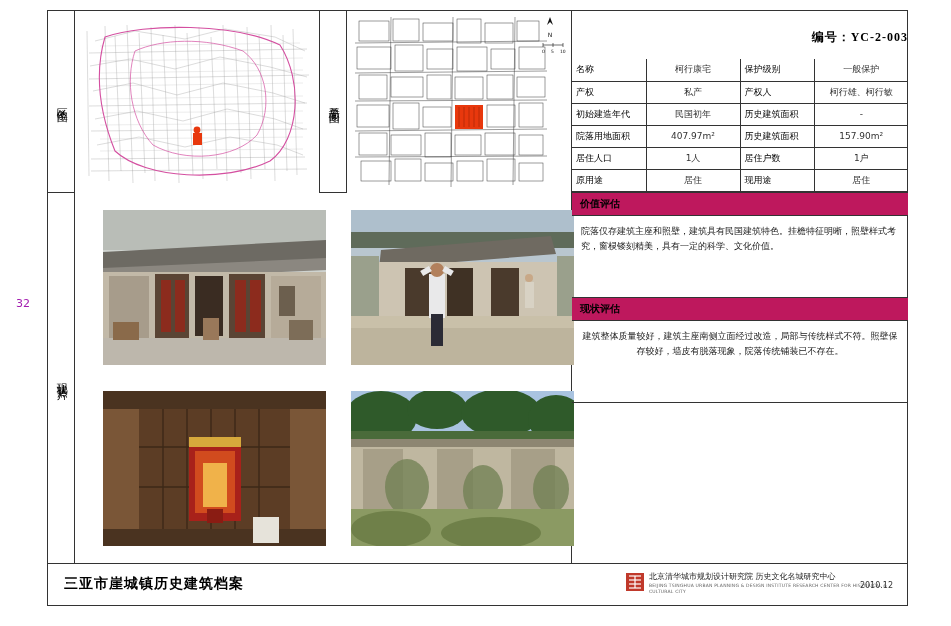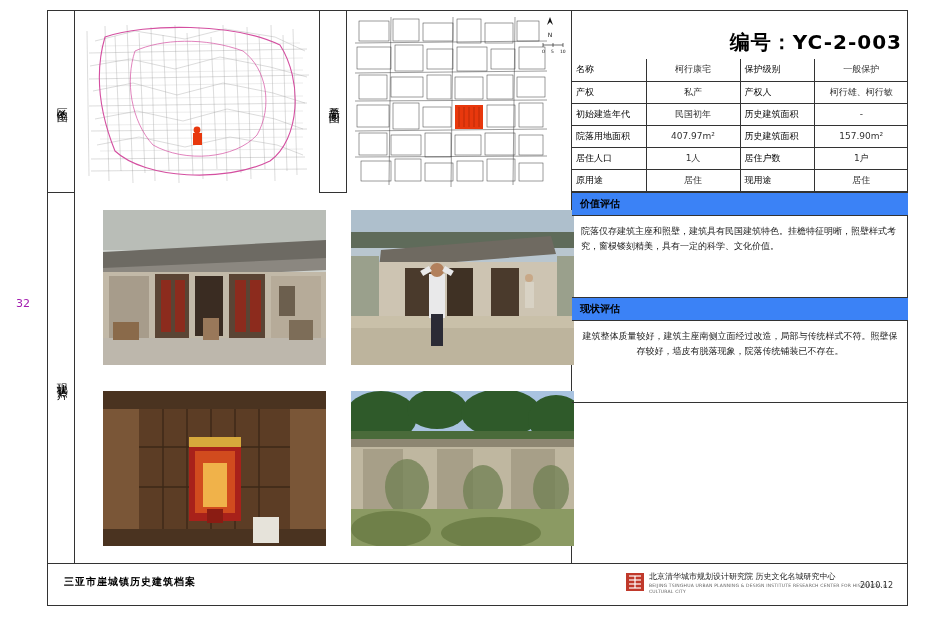--- a/index.html
+++ b/index.html
@@ -13,50 +13,50 @@
   .vlabel{writing-mode:vertical-rl;text-orientation:upright;display:flex;align-items:center;justify-content:center;font-size:11px;letter-spacing:2px;line-height:1.15;}
   .cell-label{position:absolute;box-sizing:border-box;border-right:1px solid #333;}
 
   .lab-quwei{left:0;top:0;width:27px;height:182px;}
   .box-quwei{position:absolute;left:27px;top:0;width:245px;height:182px;border-right:1px solid #333;box-sizing:border-box;overflow:hidden;background:#fff;}
   .lab-zongping{left:272px;top:0;width:27px;height:182px;}
   .box-zongping{position:absolute;left:299px;top:0;width:225px;height:182px;border-right:1px solid #333;box-sizing:border-box;overflow:hidden;background:#fff;}
 
   
   .idarea{position:absolute;left:524px;top:0;width:336px;height:182px;box-sizing:border-box;}
-  .idno{position:absolute;right:6px;top:18px;font-size:20px;font-weight:bold;letter-spacing:1px;}
+  .idno{position:absolute;right:0;top:18px;font-size:12px;font-weight:bold;letter-spacing:1px;font-family:Liberation Serif, serif;}
   table.info{position:absolute;left:0;top:48px;width:336px;border-collapse:collapse;table-layout:fixed;}
   table.info td{border:1px solid #333;border-left:none;border-top:1px solid #333;font-size:9px;height:22px;padding:1px 4px;vertical-align:middle;box-sizing:border-box;}
   table.info tr td:last-child{border-right:none;}
   table.info td.k{width:74px;}
   table.info td.v{width:94px;text-align:center;color:#333;}
   table.info td.k2{width:74px;}
   table.info td.v2{width:94px;text-align:center;color:#333;}
   table.info tr:first-child td{border-top:none;}
 
   
   .lab-photos{position:absolute;left:0;top:182px;width:27px;height:370px;border-right:1px solid #333;box-sizing:border-box;}
   .photoarea{position:absolute;left:27px;top:182px;width:497px;height:370px;border-right:1px solid #333;box-sizing:border-box;}
   .ph{position:absolute;overflow:hidden;}
   .ph1{left:28px;top:17px;width:223px;height:155px;}
   .ph2{left:276px;top:17px;width:223px;height:155px;}
   .ph3{left:28px;top:198px;width:223px;height:155px;}
   .ph4{left:276px;top:198px;width:223px;height:155px;}
 
   
   .evalcol{position:absolute;left:524px;top:182px;width:336px;height:370px;box-sizing:border-box;}
-  .ehead{box-sizing:border-box;border-bottom:1px solid #333;background:#3b82f6;font-size:10px;padding:4px 8px;font-weight:bold;}
+  .ehead{box-sizing:border-box;border-bottom:1px solid #333;background:#be185d;font-size:10px;padding:4px 8px;font-weight:bold;}
   .ebody{box-sizing:border-box;border-bottom:1px solid #333;font-size:9px;line-height:1.65;padding:8px 9px;color:#222;}
   .sec1 .ebody{height:82px;}
   .sec2 .ebody{height:82px;text-align:center;}
   .sec3 .ebody{height:84px;}
 
   
   .footer{position:absolute;left:0;top:552px;width:100%;height:43px;border-top:1px solid #333;box-sizing:border-box;}
-  .ftitle{position:absolute;left:16px;top:11px;font-size:10px;font-weight:bold;letter-spacing:1px;}
+  .ftitle{position:absolute;left:16px;top:11px;font-size:14px;font-weight:bold;letter-spacing:1px;}
   .flogo{position:absolute;left:578px;top:9px;width:18px;height:18px;}
   .finst{position:absolute;left:601px;top:8px;font-size:8px;line-height:1.35;color:#222;}
   .finst .en{font-size:4.5px;color:#666;letter-spacing:.2px;}
   .fdate{position:absolute;right:14px;top:17px;font-size:8px;color:#333;}
 
   
   .mapsvg{display:block;}
 </style>
 </head>
 <body>

